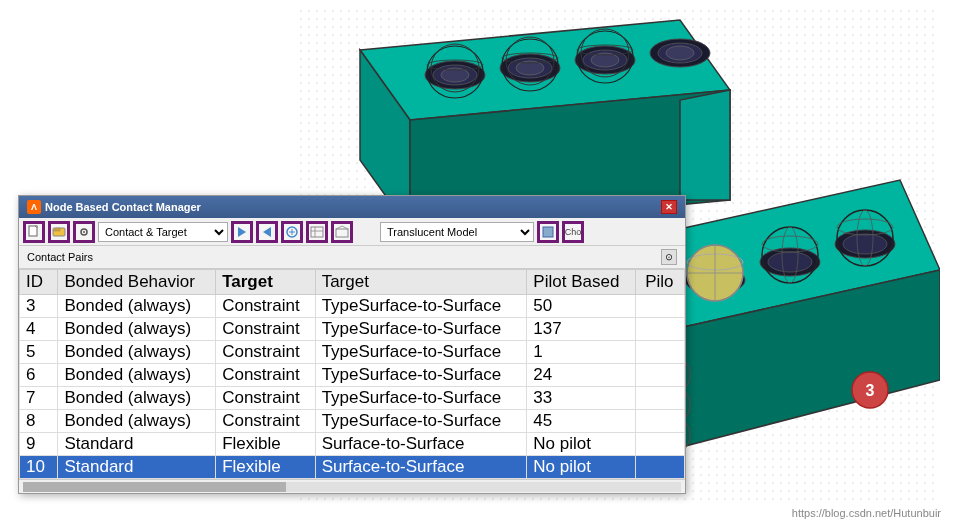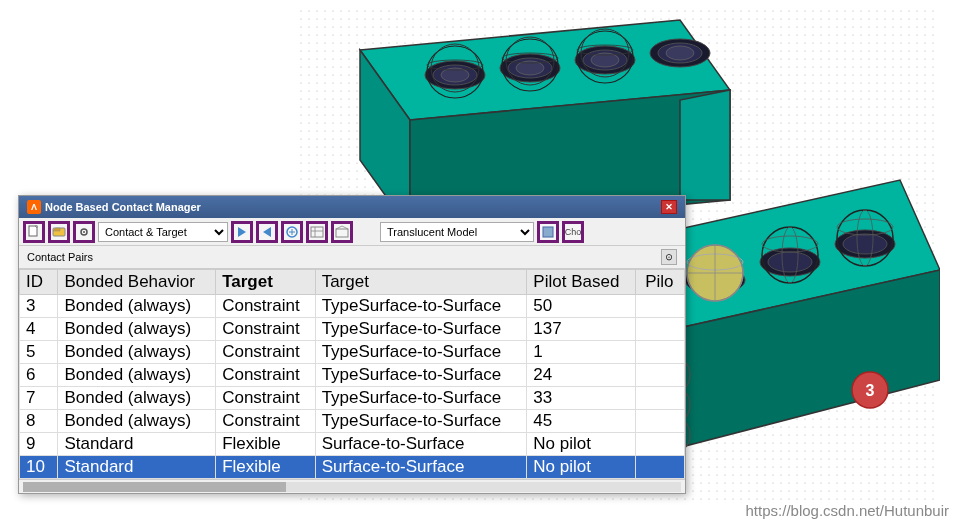--- a/index.html
+++ b/index.html
@@ -28,22 +28,22 @@
       top: 10px;
       left: 300px;
       width: 650px;
       height: 500px;
     }
 
     
     .watermark {
       position: absolute;
       bottom: 8px;
-      right: 12px;
-      font-size: 15px;
+      right: 20px;
+      font-size: 11px;
       color: #888;
     }
 
     
     .dialog {
       position: absolute;
       top: 195px;
       left: 18px;
       width: 668px;
       background: #f0f0f0;

